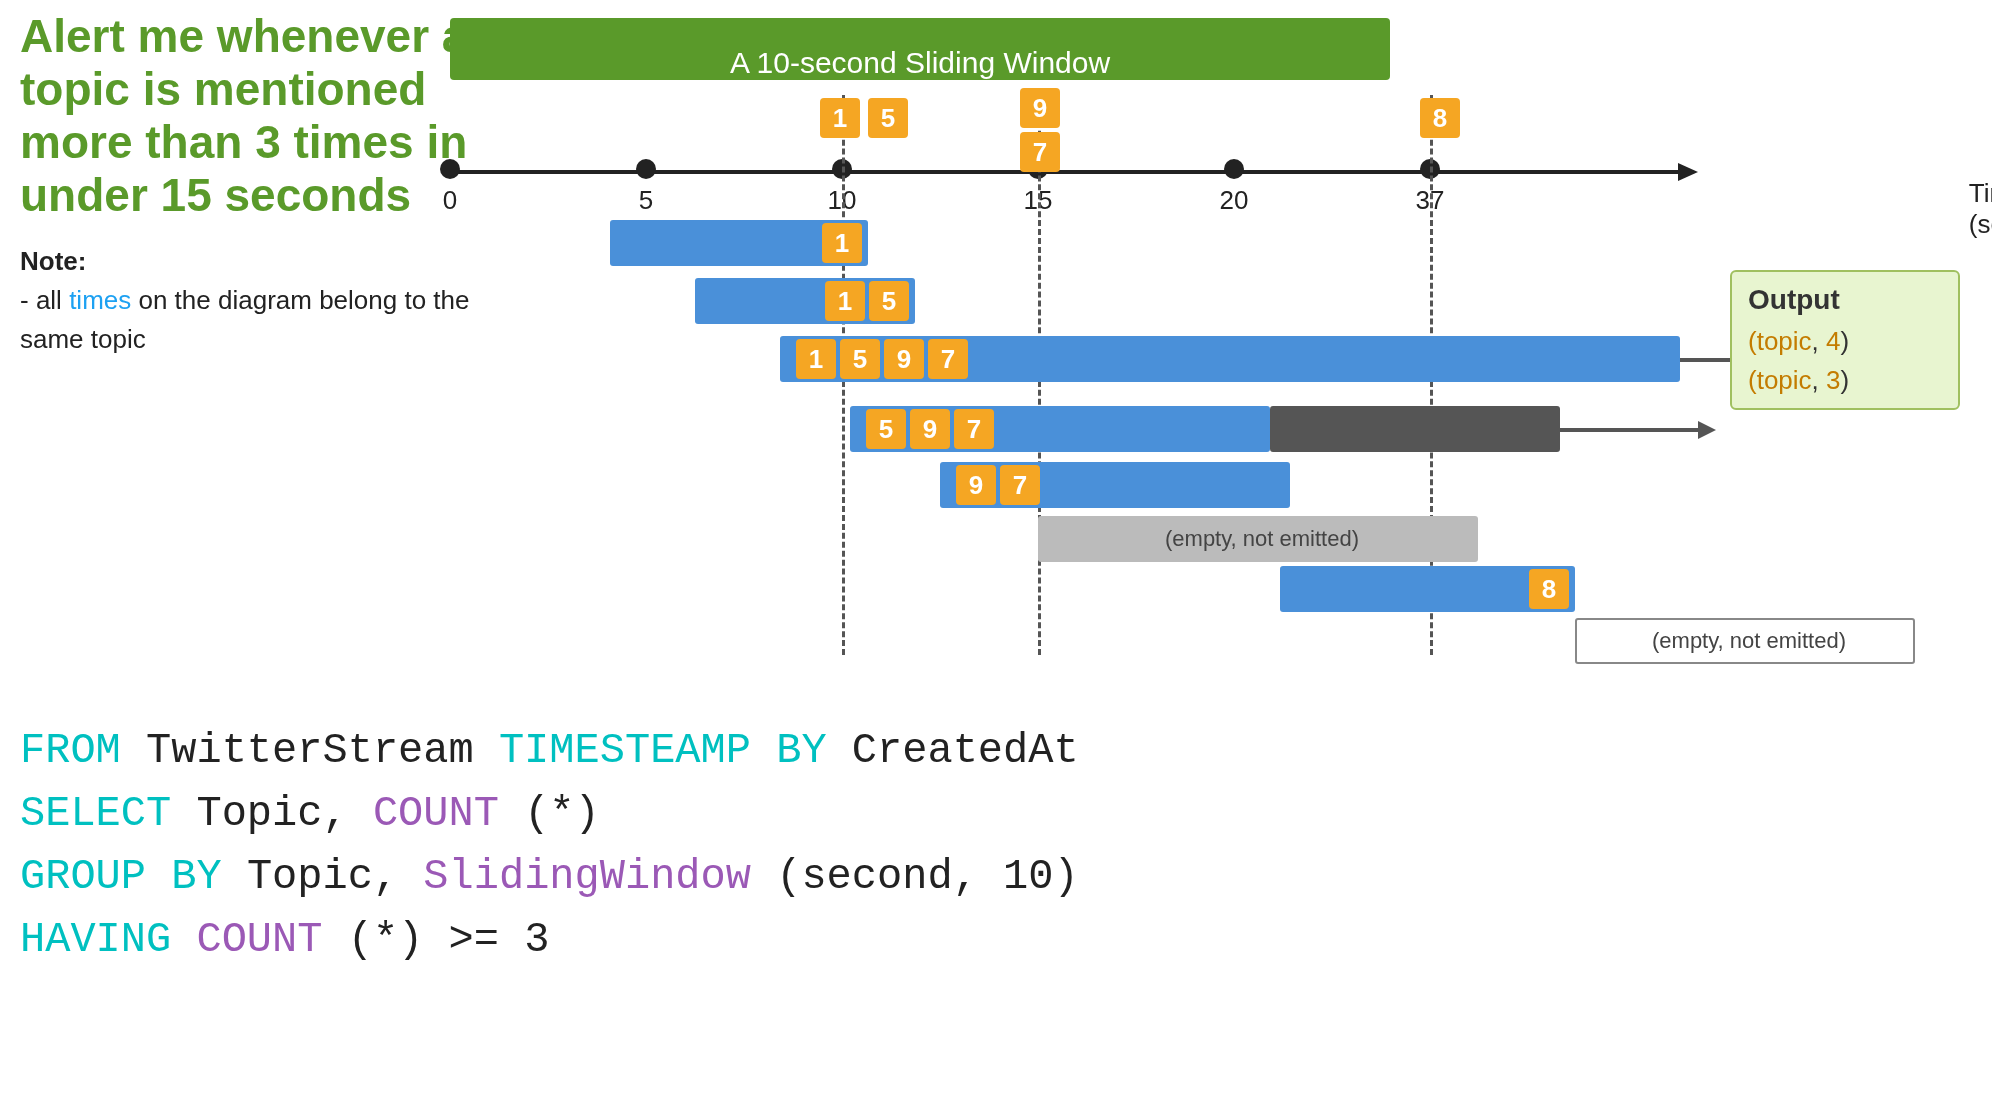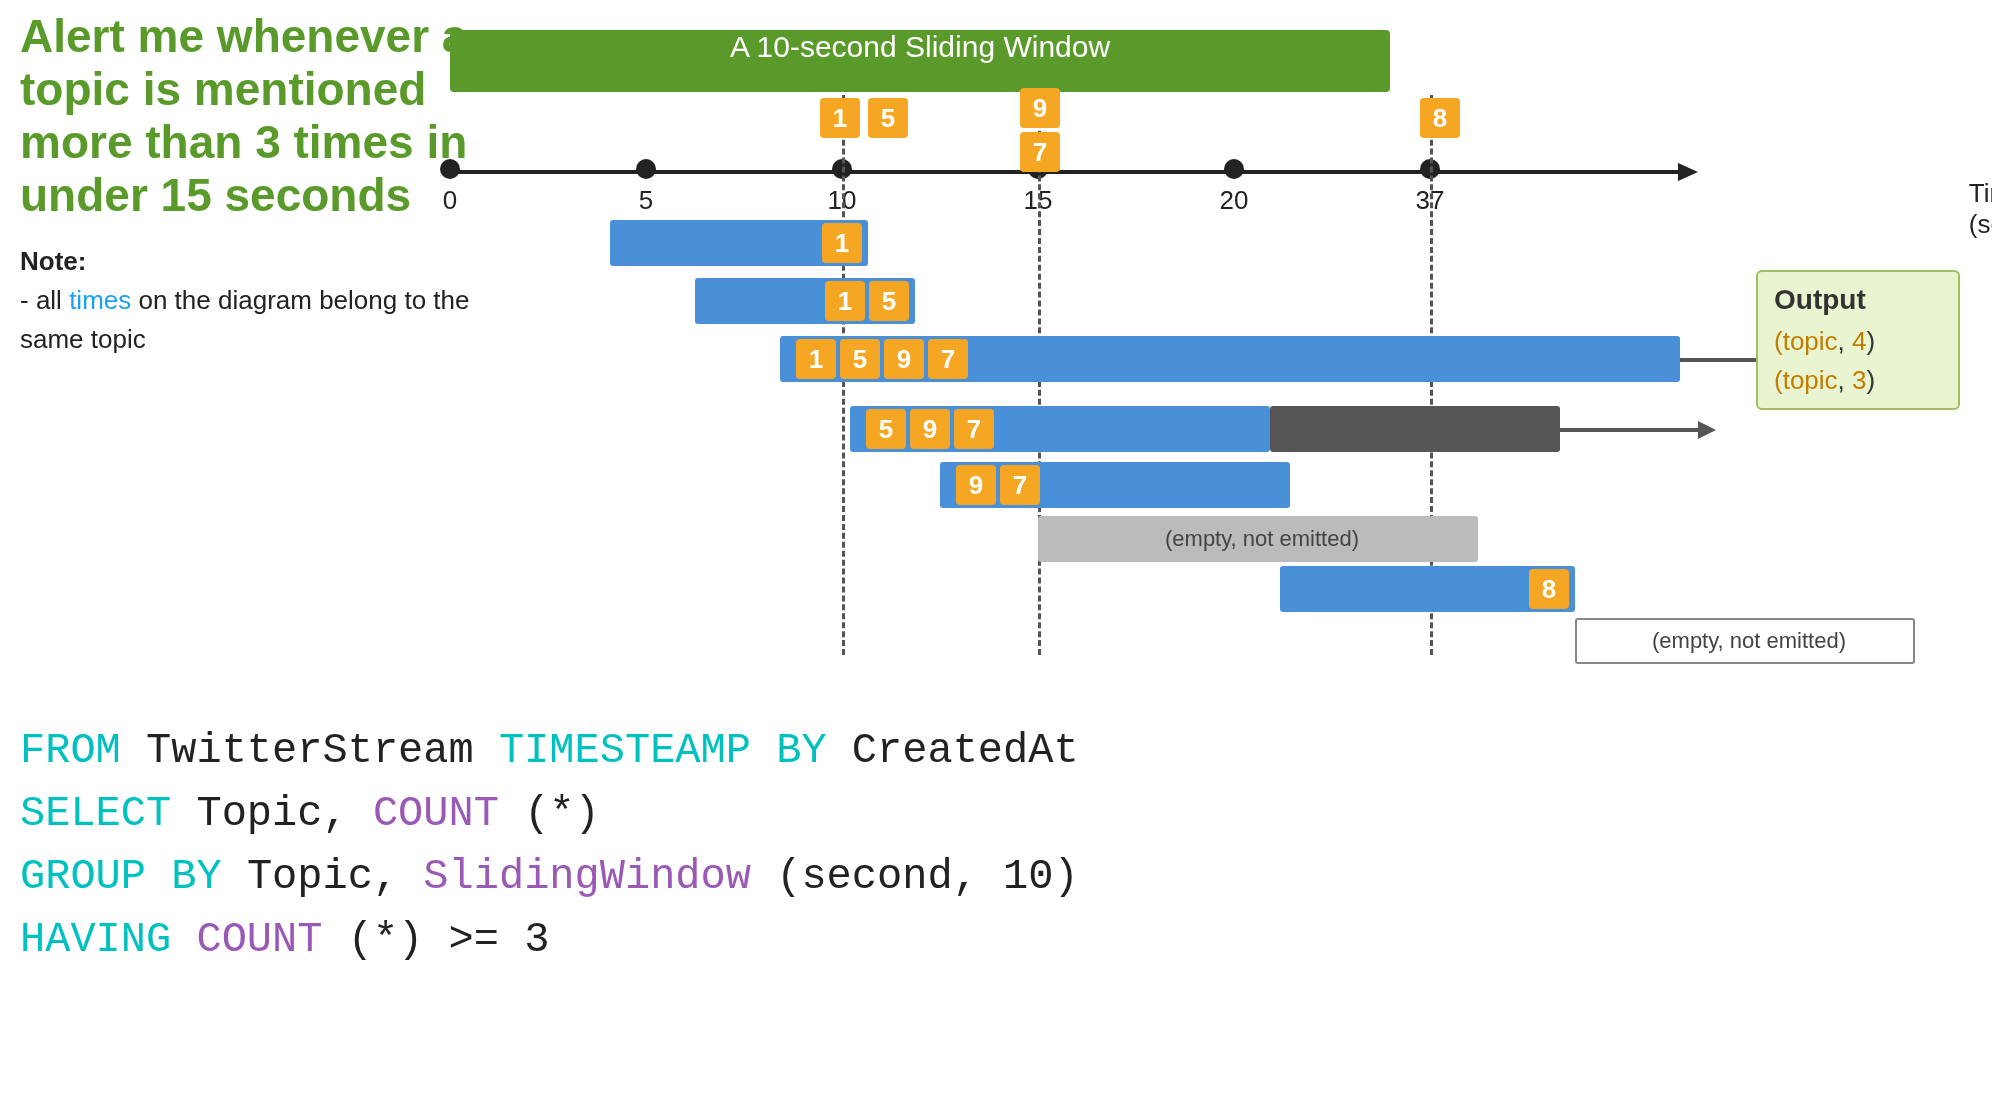--- a/index.html
+++ b/index.html
@@ -41,27 +41,27 @@
       left: 420px;
       top: 10px;
       width: 1540px;
       height: 700px;
     }
 
     
     .window-title-bar {
       position: absolute;
       left: 30px;
-      top: 20px;
+      top: 8px;
       width: 940px;
       height: 62px;
       background: #5a9a2a;
       border-radius: 4px;
       display: flex;
-      align-items: flex-start;
+      align-items: flex-end;
       justify-content: center;
     }
     .window-title-text {
       color: #fff;
       font-size: 30px;
       font-weight: normal;
     }
 
     
     .timeline {
@@ -158,21 +158,21 @@
       border-left: 18px solid #555;
       border-top: 9px solid transparent;
       border-bottom: 9px solid transparent;
     }
 
     
     .output-box {
       position: absolute;
       right: 0px;
       top: 260px;
-      width: 204px;
+      width: 230px;
       background: #e8f5d0;
       border: 2px solid #a0c060;
       border-radius: 6px;
       padding: 12px 16px;
     }
     .output-label {
       font-size: 28px;
       font-weight: bold;
       color: #333;
       margin-bottom: 10px;

